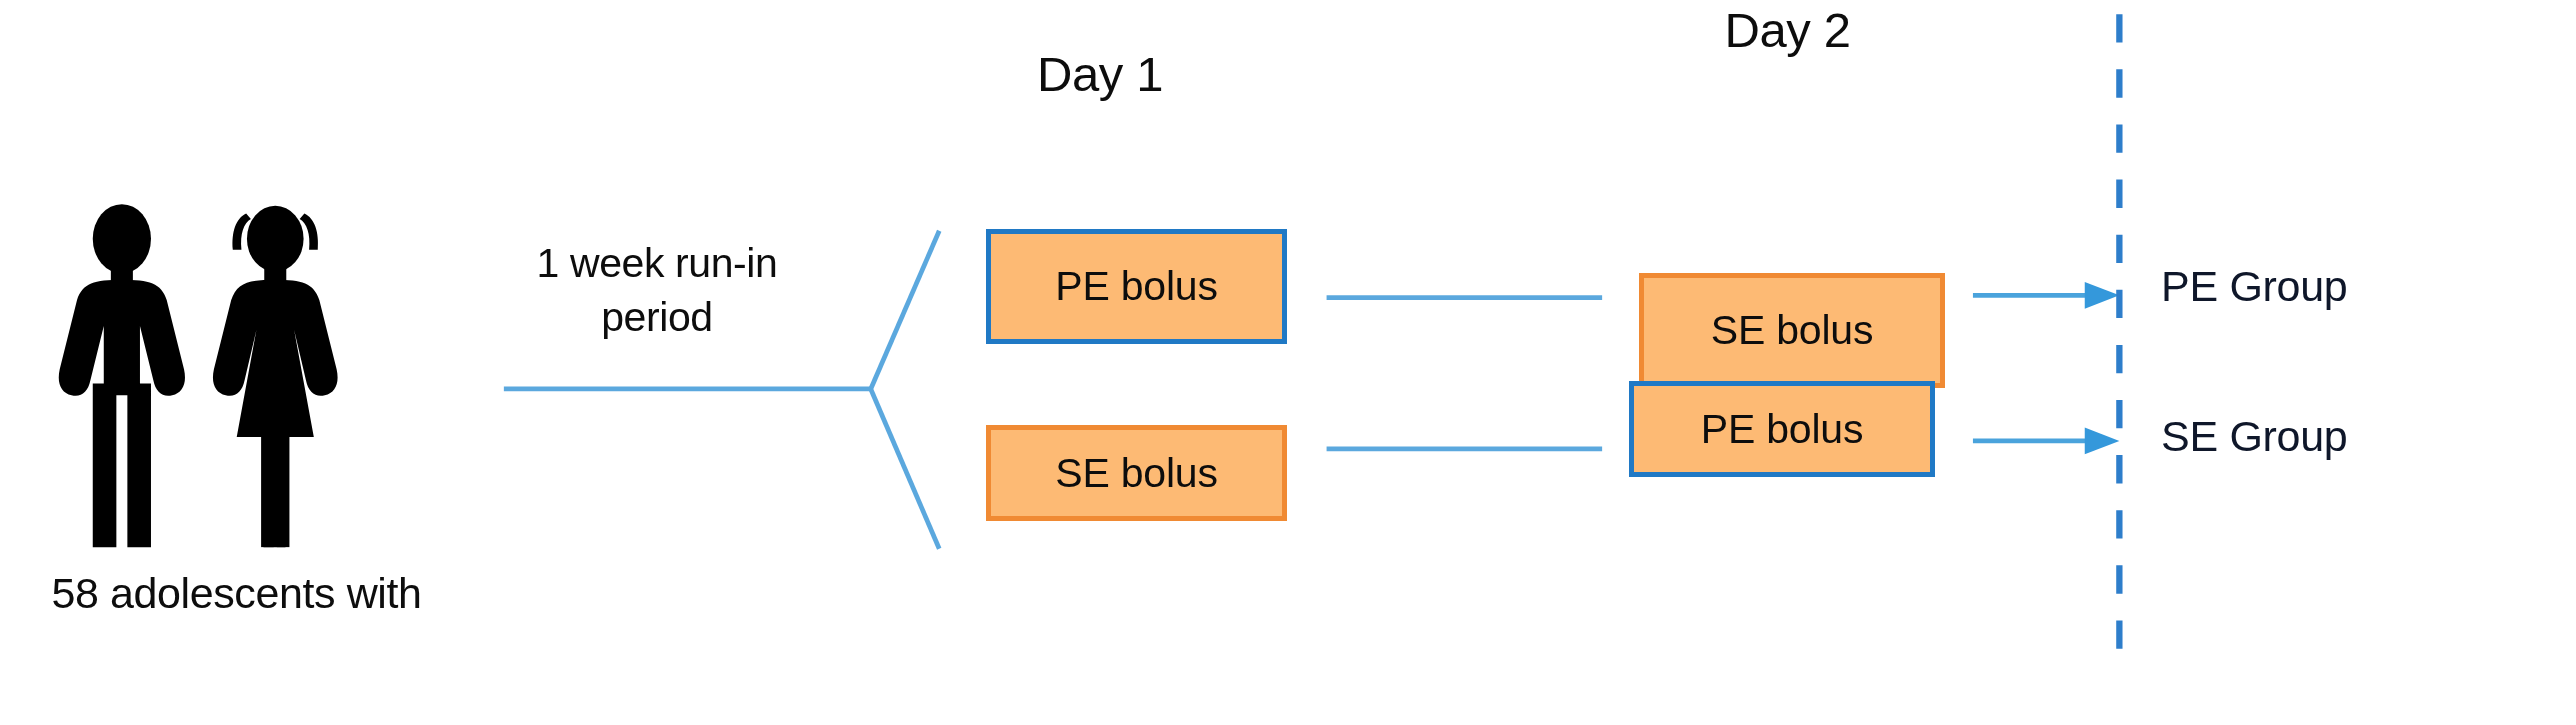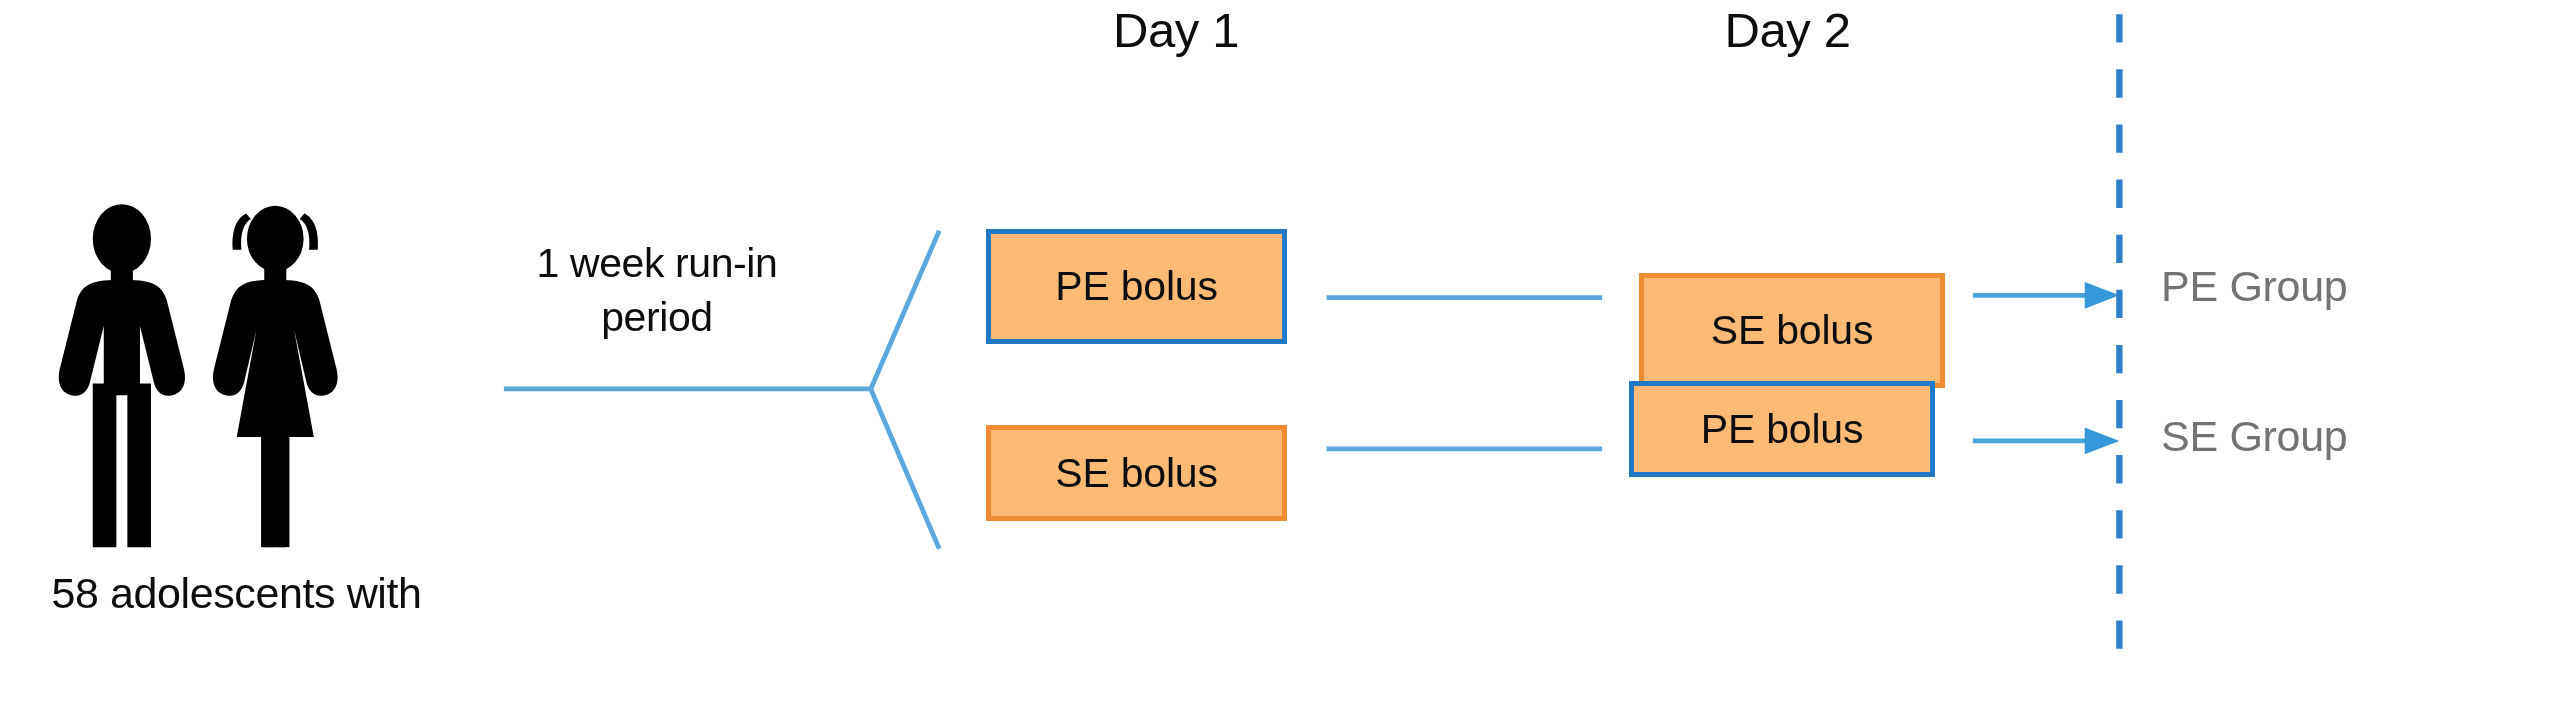--- a/index.html
+++ b/index.html
@@ -58,21 +58,21 @@
 
   
   .day-header {
     top: 1.6px;
     font-size: 49px;
     color: #0d0d0d;
     text-align: center;
     letter-spacing: -0.4px;
     white-space: nowrap;
   }
-  #day1-header { left: 1026px; width: 300px; }
+  #day1-header { left: 950px; width: 300px; margin-top: 44px; }
   #day2-header { left: 1630px; width: 315px; }
 
   
   .tx-box {
     box-sizing: border-box;
     background: #fdba74;
     display: flex;
     align-items: center;
     justify-content: center;
     font-size: 41px;
@@ -84,21 +84,21 @@
   .tx-box.orange { border: 5.5px solid #F08A33; margin-top: 44px; }
 
   #d1-top    { left: 986px; top: 229px; width: 301px; height: 115px; }
   #d1-bottom { left: 986px; top: 381px; width: 301px; height: 96px; }
   #d2-top    { left: 1639px; top: 229px; width: 306px; height: 115px; }
   #d2-bottom { left: 1629px; top: 381px; width: 306px; height: 96px; }
 
   
   .group-label {
     font-size: 43px;
-    color: #737373;
+    color: #0f172a;
     letter-spacing: -0.3px;
     white-space: nowrap;
   }
   #pe-group-label { left: 2161px; top: 262px; }
   #se-group-label { left: 2161px; top: 412px; }
 
   
   #connectors {
     left: 0; top: 0;
     width: 2576px;

